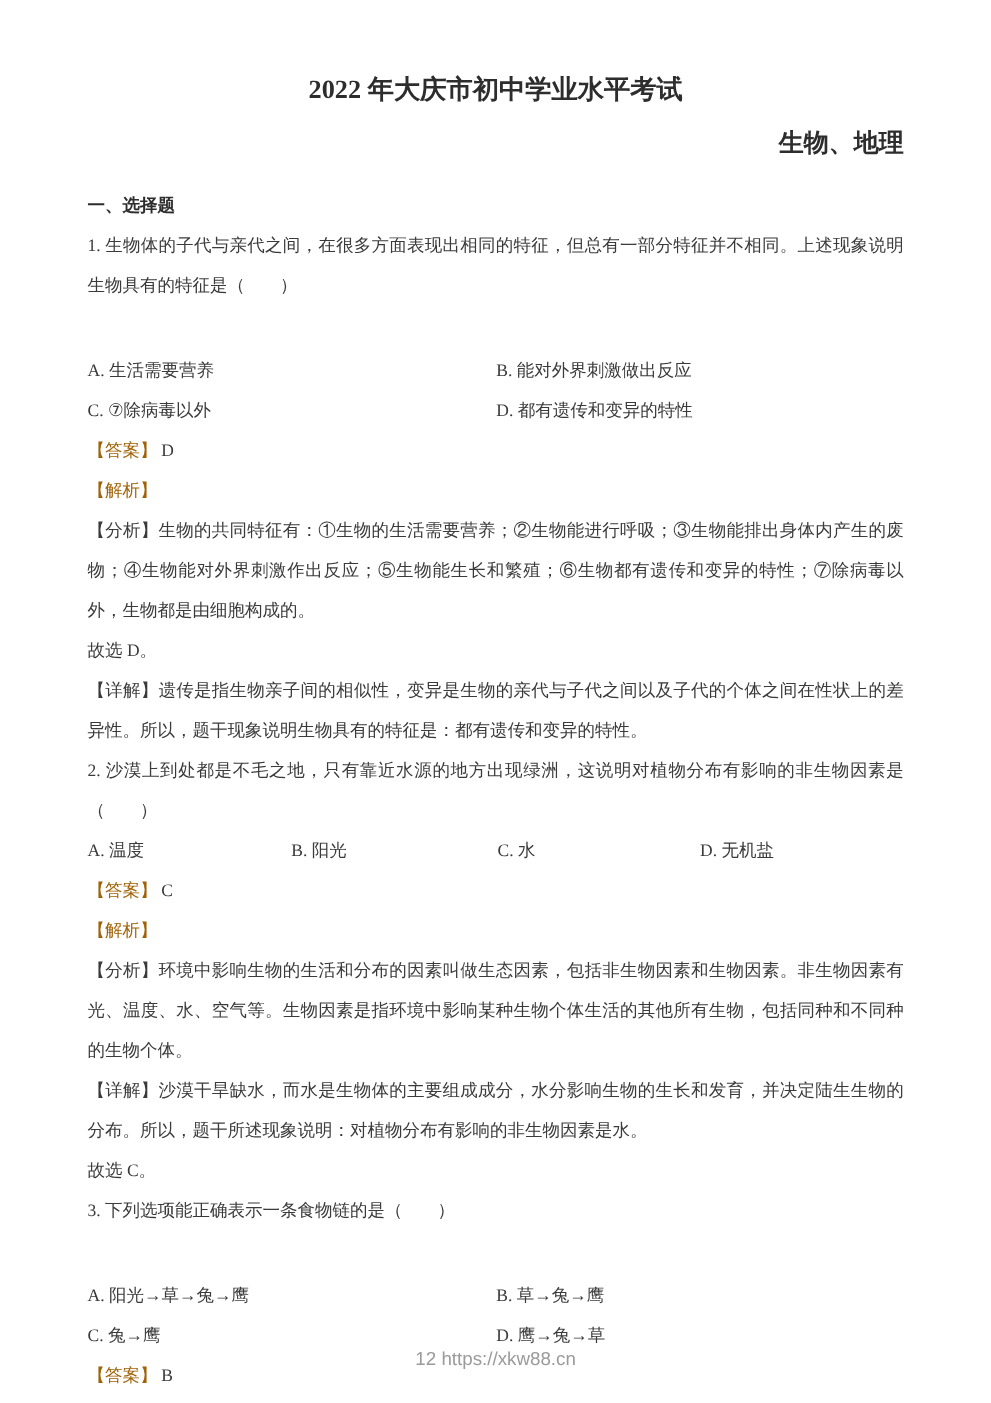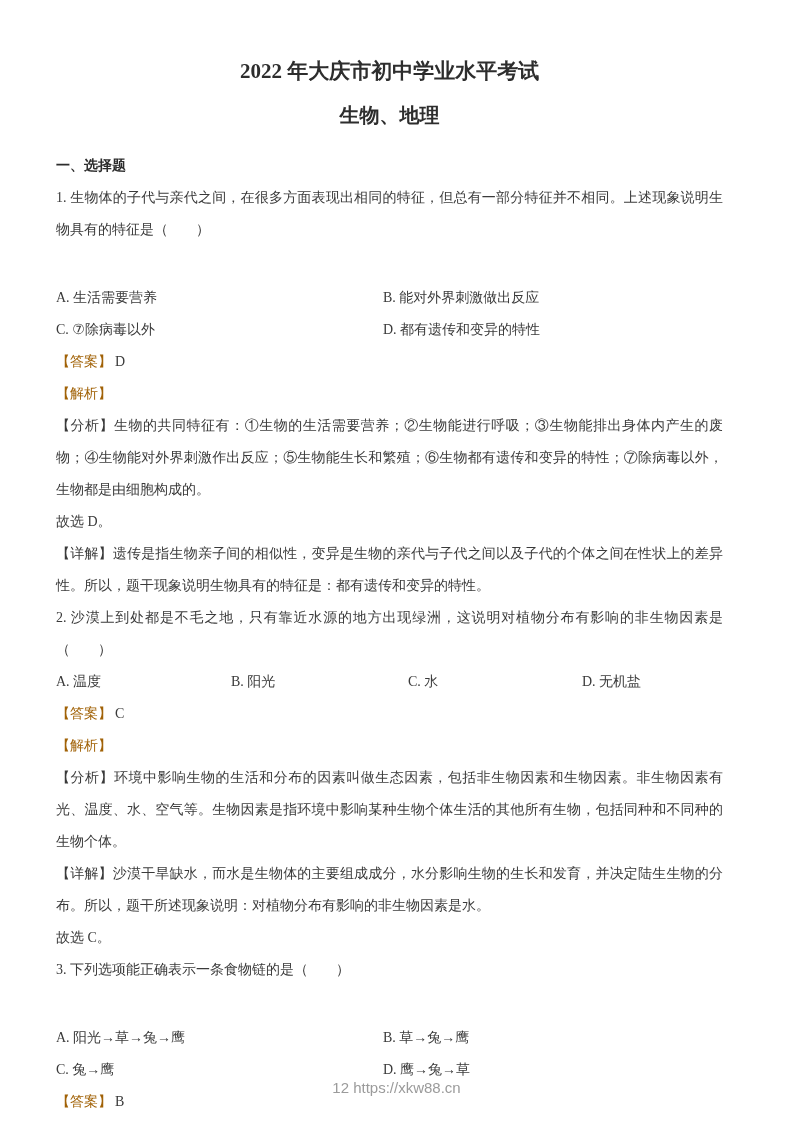--- a/index.html
+++ b/index.html
@@ -7,34 +7,34 @@
     position: relative;
     width: 793px;
     height: 1122px;
     margin: 0 auto;
     background: #ffffff;
     overflow: hidden;
     font-family: "Liberation Serif", "DejaVu Serif", serif;
     color: #3a3a3a;
     box-sizing: border-box;
   }
-  .content { padding: 56px 70px 0 56px; }
+  .content { padding: 56px 70px 0 70px; }
   .doc-title {
     font-size: 21px;
     line-height: 30px;
     font-weight: bold;
     text-align: center;
     margin: 0;
     color: #2d2d2d;
   }
   .doc-subtitle {
     font-size: 20px;
     line-height: 30px;
     font-weight: bold;
-    text-align: center;
+    text-align: right;
     margin: 14px 0 0 0;
     color: #2d2d2d;
   }
   .section-header {
     font-size: 14px;
     line-height: 32px;
     font-weight: bold;
     margin: 20px 0 0 0;
     color: #2d2d2d;
   }
@@ -44,21 +44,21 @@
     margin: 0;
     text-align: justify;
     text-justify: inter-ideograph;
   }
   .options {
     display: grid;
     font-size: 14px;
     line-height: 32px;
   }
   .cols-2 { grid-template-columns: 327px 1fr; margin-top: 36px; }
-  .cols-4 { grid-template-columns: 163px 165px 162px 1fr; gap: 12px; }
+  .cols-4 { grid-template-columns: 163px 165px 162px 1fr; }
   .tag { color: #a16207; }
   .answer-value { color: #3a3a3a; margin-left: 3px; }
   .footer {
     position: absolute;
     left: 0;
     right: 0;
     bottom: 26px;
     text-align: center;
     color: #9b9b9b;
     font-size: 15px;

